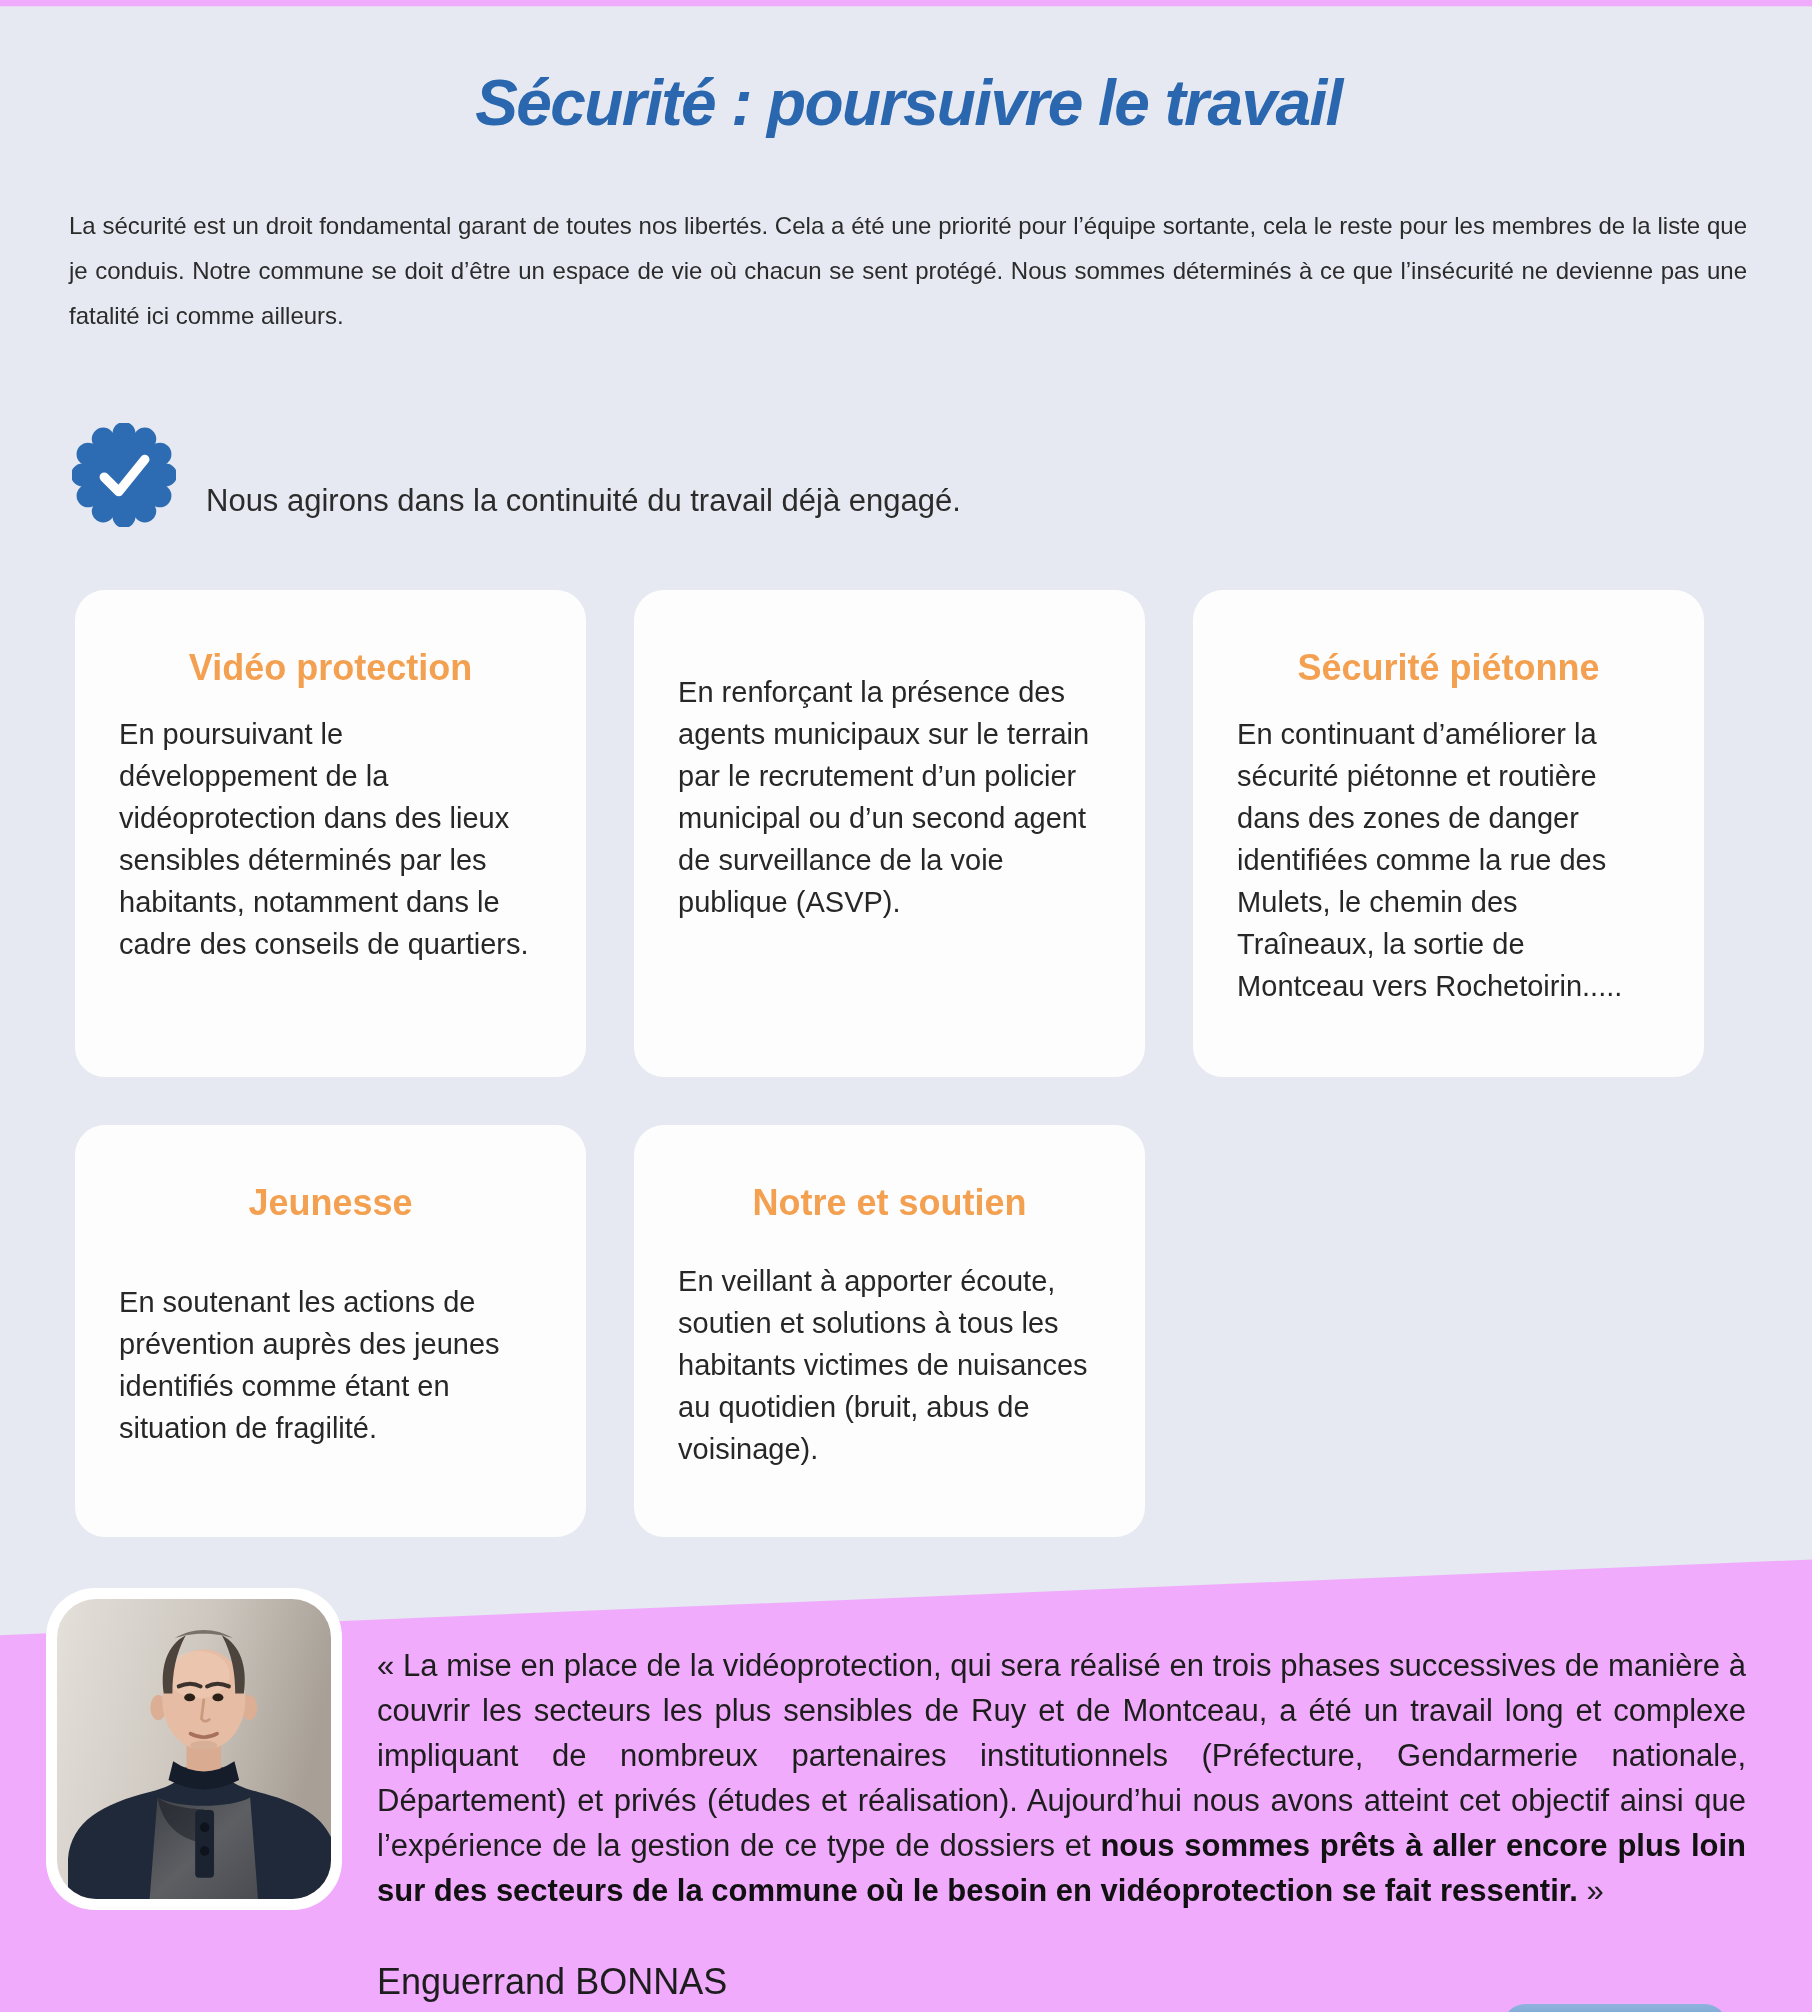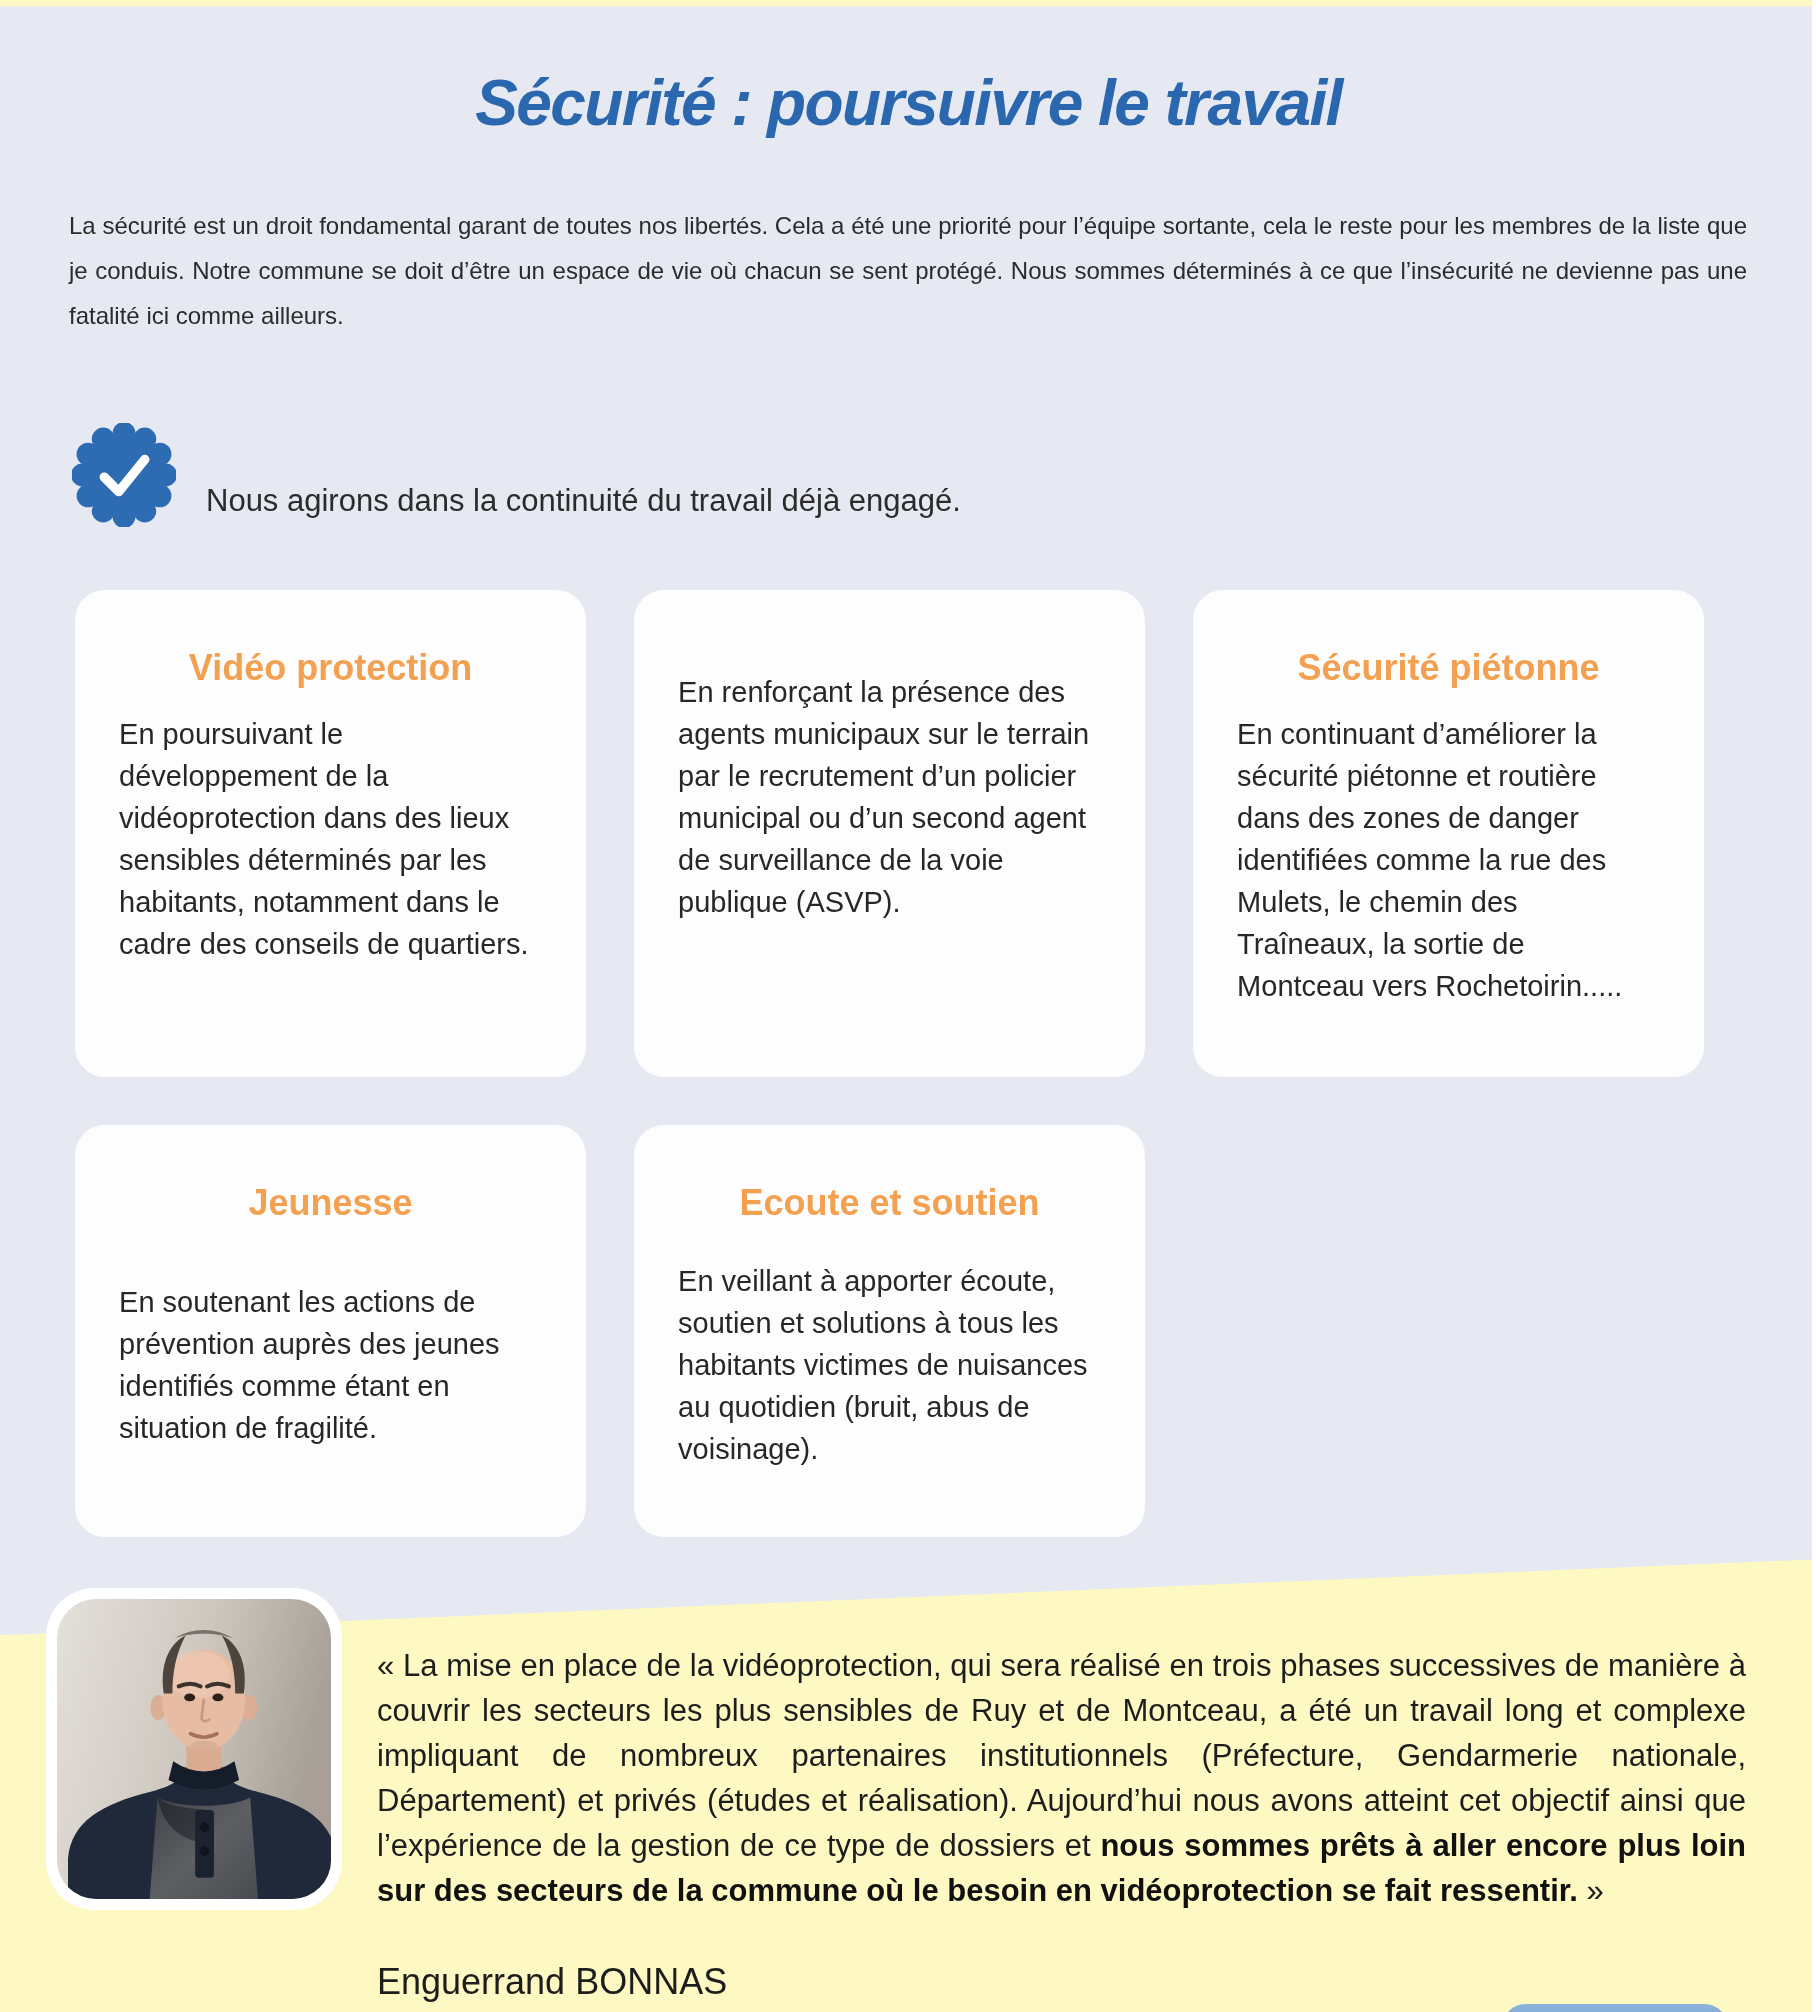--- a/index.html
+++ b/index.html
@@ -1,18 +1,18 @@
 <!DOCTYPE html>
 <html style="font-size:12.6px"><head>
 <meta charset="utf-8">
 <style>
   html,body{margin:0;padding:0;}
   body{width:1817px;height:2013px;background:#ffffff;overflow:hidden;
        font-family:"Liberation Sans", sans-serif;}
-  .page{position:relative;width:1812px;height:2013px;background:#fef9c3;overflow:hidden;}
+  .page{position:relative;width:1812px;height:2013px;background:#f0abfc;overflow:hidden;}
 
   
   .bg-diagonal{position:absolute;left:0;top:6.3px;width:1817px;height:1631px;
     background:#e6e9f1;
     clip-path:polygon(0 0,1817px 0,1817px 1553px,0 1629px);}
 
   .title{position:absolute;left:0;top:66px;width:1817px;margin:0;
     text-align:center;font-size:64px;font-weight:bold;font-style:italic;
     color:#2a67ae;letter-spacing:-1.6px;}
 
@@ -90,21 +90,21 @@
     </section>
     <section class="card">
       <h2>Sécurité piétonne</h2>
       <p>En continuant d’améliorer la sécurité piétonne et routière dans des zones de danger identifiées comme la rue des Mulets, le chemin des Traîneaux, la sortie de Montceau vers Rochetoirin.....</p>
     </section>
     <section class="card centered">
       <h2>Jeunesse</h2>
       <p>En soutenant les actions de prévention auprès des jeunes identifiés comme étant en situation de fragilité.</p>
     </section>
     <section class="card centered">
-      <h2>Ecoute et soutien</h2>
+      <h2>Notre et soutien</h2>
       <p>En veillant à apporter écoute, soutien et solutions à tous les habitants victimes de nuisances au quotidien (bruit, abus de voisinage).</p>
     </section>
   </div>
 
   <div class="photo-frame">
     <svg class="photo" viewBox="0 0 349 381" preserveAspectRatio="none" aria-hidden="true">
       <defs>
         <linearGradient id="wall" x1="0" y1="0" x2="1" y2="0.25">
           <stop offset="0" stop-color="#e4e0da"></stop>
           <stop offset="0.55" stop-color="#cdc7bf"></stop>

